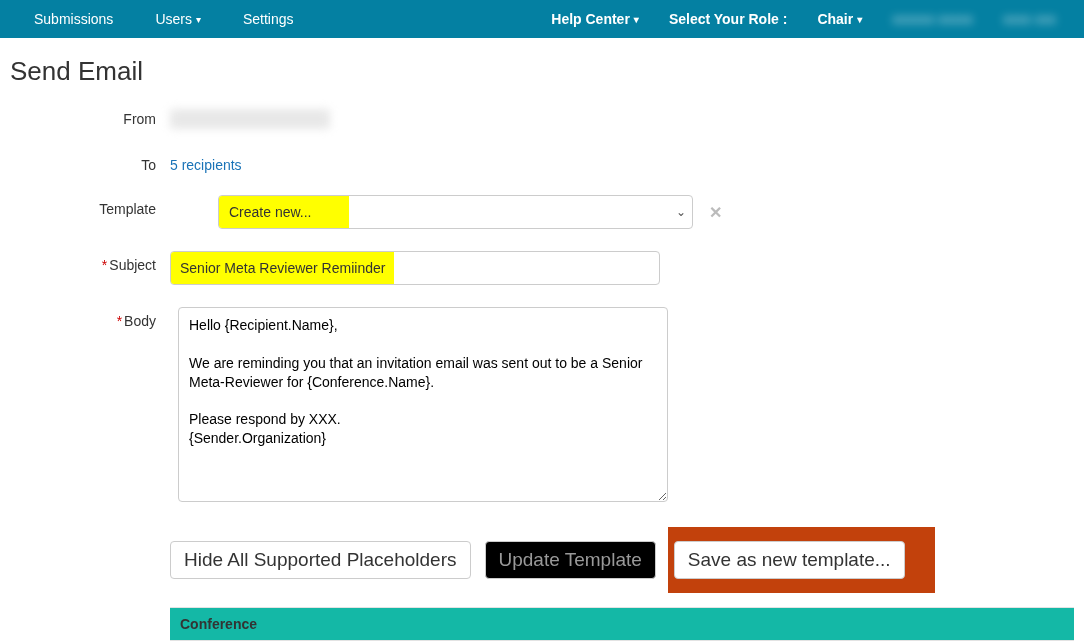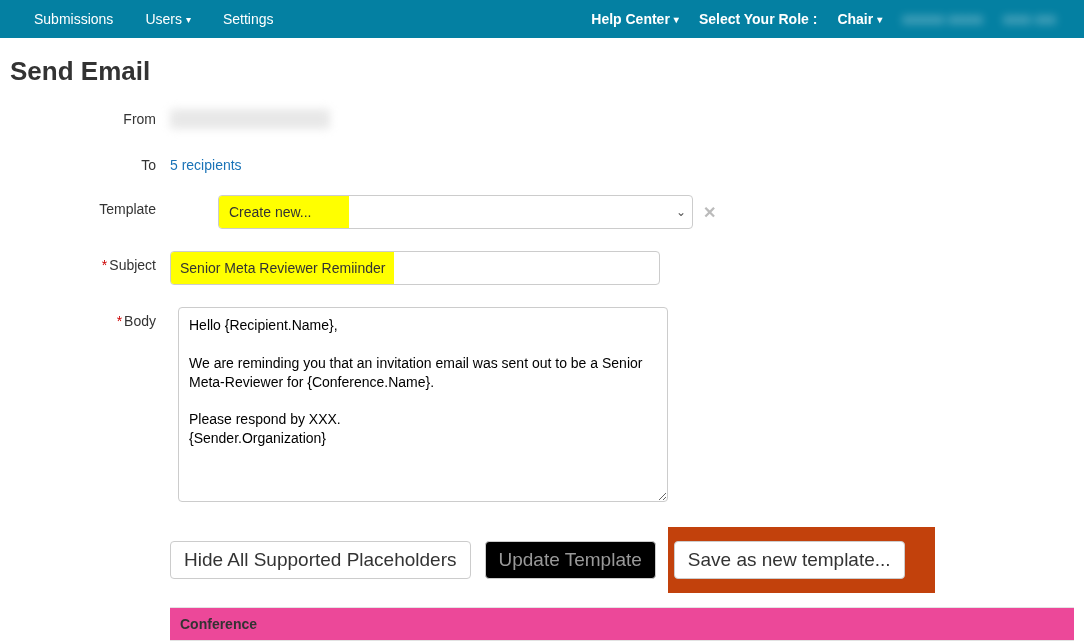--- a/index.html
+++ b/index.html
@@ -12,21 +12,21 @@
   }
   .navbar {
     background: #0480a2;
     color: #fff;
     height: 38px;
     display: flex;
     align-items: center;
     padding: 0 20px;
     justify-content: space-between;
   }
-  .nav-left, .nav-right { display: flex; align-items: center; gap: 4px; }
+  .nav-left, .nav-right { display: flex; align-items: center; gap: 14px; }
   .nav-item {
     padding: 0 14px;
     height: 38px;
     display: flex;
     align-items: center;
     cursor: pointer;
     font-size: 14px;
     white-space: nowrap;
   }
   .nav-item.bold { font-weight: bold; }
@@ -35,21 +35,21 @@
   .nav-blur {
     filter: blur(4px);
     opacity: 0.7;
   }
 
   .page {
     padding: 10px 10px 0 10px;
   }
   h1.title {
     font-size: 26px;
-    font-weight: bold;
+    font-weight: normal;
     margin: 8px 0 18px 0;
   }
 
   .form-row {
     display: flex;
     align-items: flex-start;
     margin-bottom: 22px;
   }
   .form-row.tight { margin-bottom: 14px; gap: 8px; }
   .label-col {
@@ -69,21 +69,21 @@
     border-radius: 3px;
     margin-top: 4px;
   }
   .link {
     color: #1a73b7;
     cursor: pointer;
     display: inline-block;
     margin-top: 6px;
   }
 
-  .tpl-row { display: flex; align-items: center; gap: 10px; padding-left: 48px; }
+  .tpl-row { display: flex; align-items: center; gap: 16px; padding-left: 48px; }
   .tpl-select {
     display: flex;
     align-items: center;
     border: 1px solid #ccc;
     border-radius: 4px;
     height: 34px;
     width: 475px;
     background: #fff;
     overflow: hidden;
   }
@@ -173,21 +173,21 @@
     margin-left: -2px;
   }
   .save-wrap .btn { background: #fff; }
 
   .placeholder-table {
     margin-top: 14px;
     margin-left: 160px;
     border-top: 1px solid #e3e3e3;
   }
   .ph-head {
-    background: #ec4899;
+    background: #14b8a6;
     font-weight: bold;
     padding: 8px 10px;
     border-bottom: 1px solid #e3e3e3;
   }
   .ph-row {
     display: flex;
     border-bottom: 1px solid #eee;
   }
   .ph-cell {
     padding: 7px 10px;

